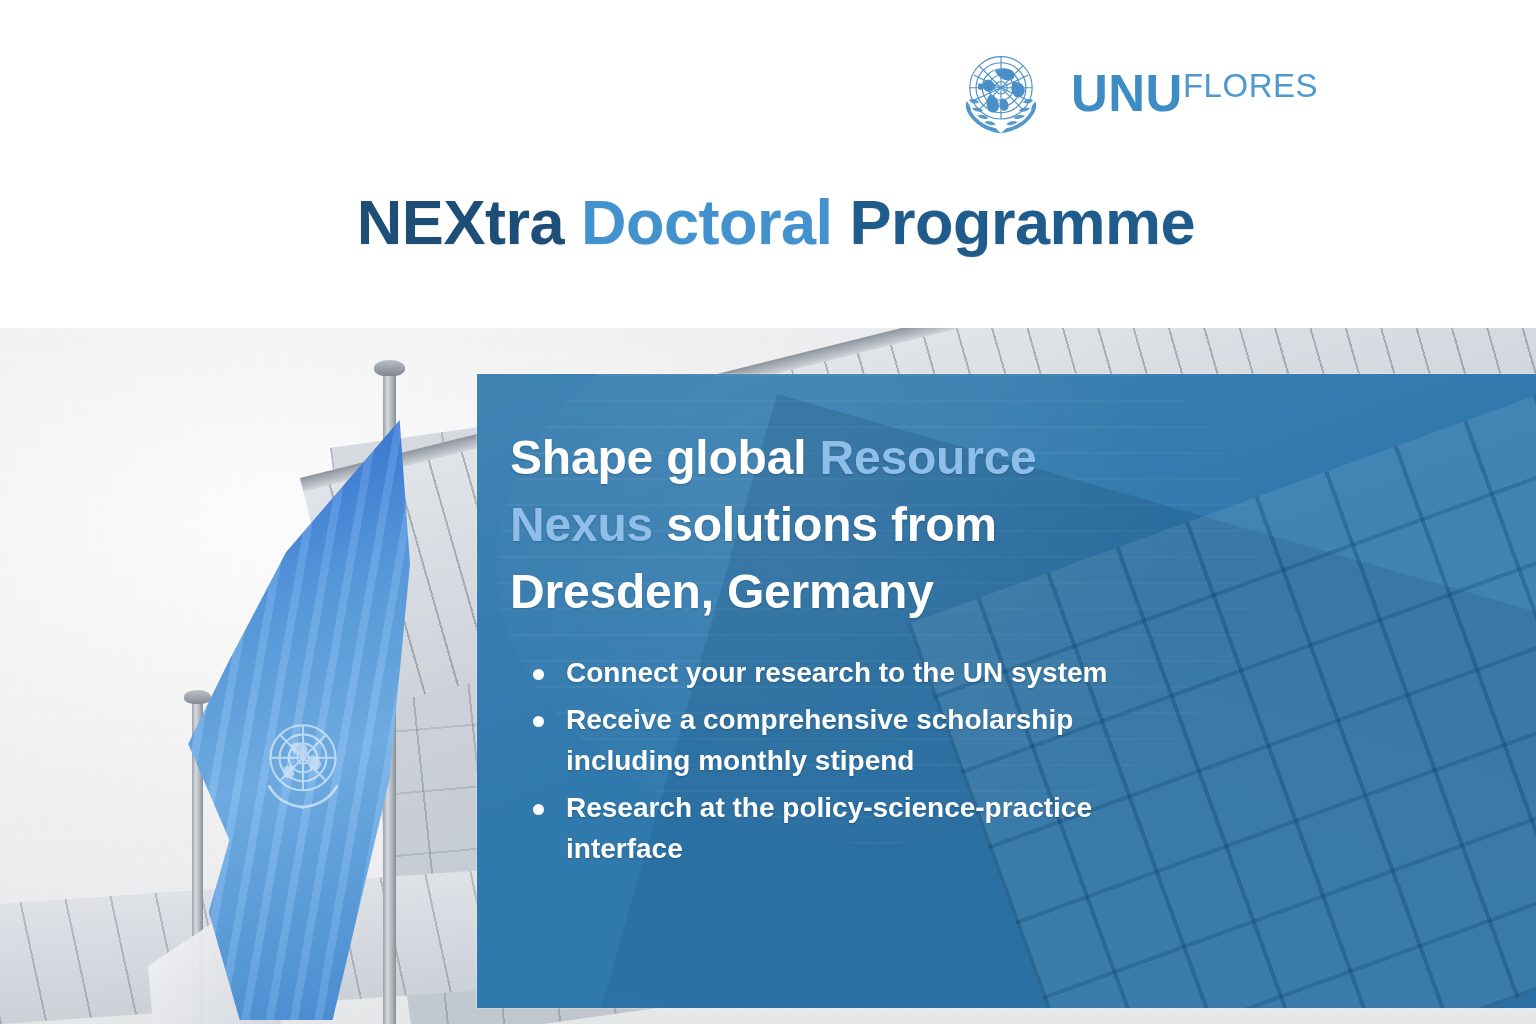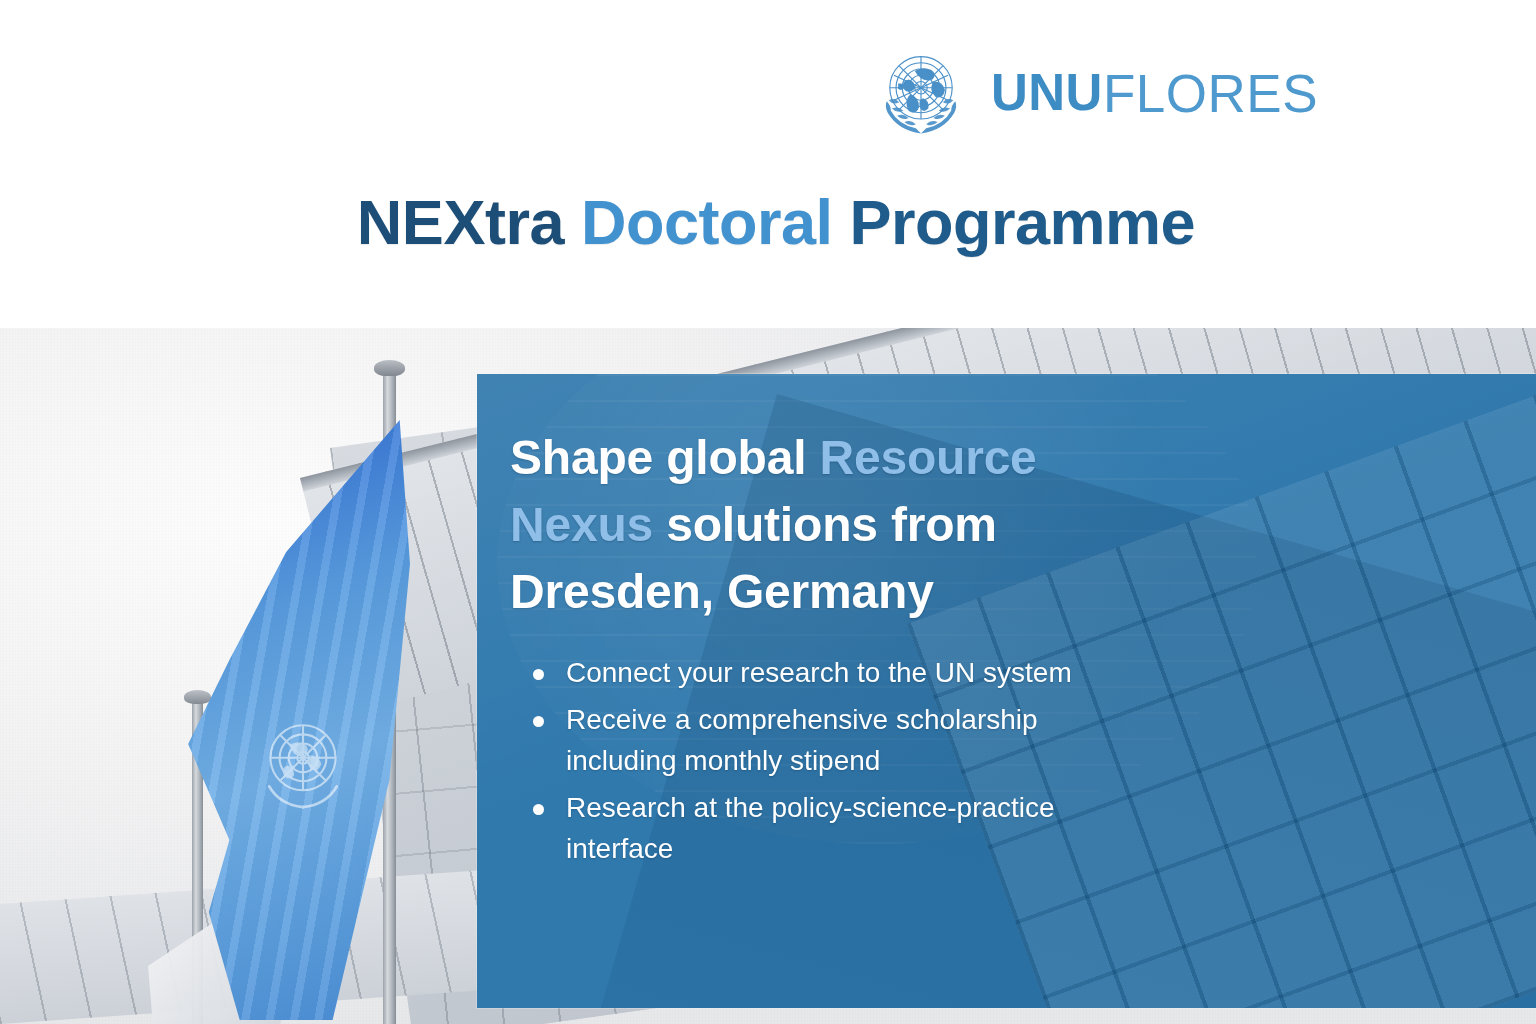--- a/index.html
+++ b/index.html
@@ -41,21 +41,21 @@
     flex-direction:row;
     line-height:0.96;
   }
   .logo-unu {
     font-size:51px;
     font-weight:bold;
     color:#3E8CC4;
     letter-spacing:0.5px;
   }
   .logo-flores {
-    font-size:53px;
+    font-size:33px;
     font-weight:300;
     color:#4E99CE;
     letter-spacing:0.5px;
   }
 
   .main-title {
     position:absolute;
     left:8px; top:186px;
     width:1536px;
     text-align:center;
@@ -241,21 +241,21 @@
 
   .bullets {
     list-style:none;
     margin-top:26px;
     padding-left:0;
   }
   .bullets li {
     position:relative;
     padding-left:56px;
     font-size:28px;
-    font-weight:normal;
+    font-weight:bold;
     line-height:1.47;
     margin-bottom:6px;
     max-width:646px;
   }
   .bullets li::before {
     content:"";
     position:absolute;
     left:23px; top:17px;
     width:11px; height:11px;
     border-radius:50%;

